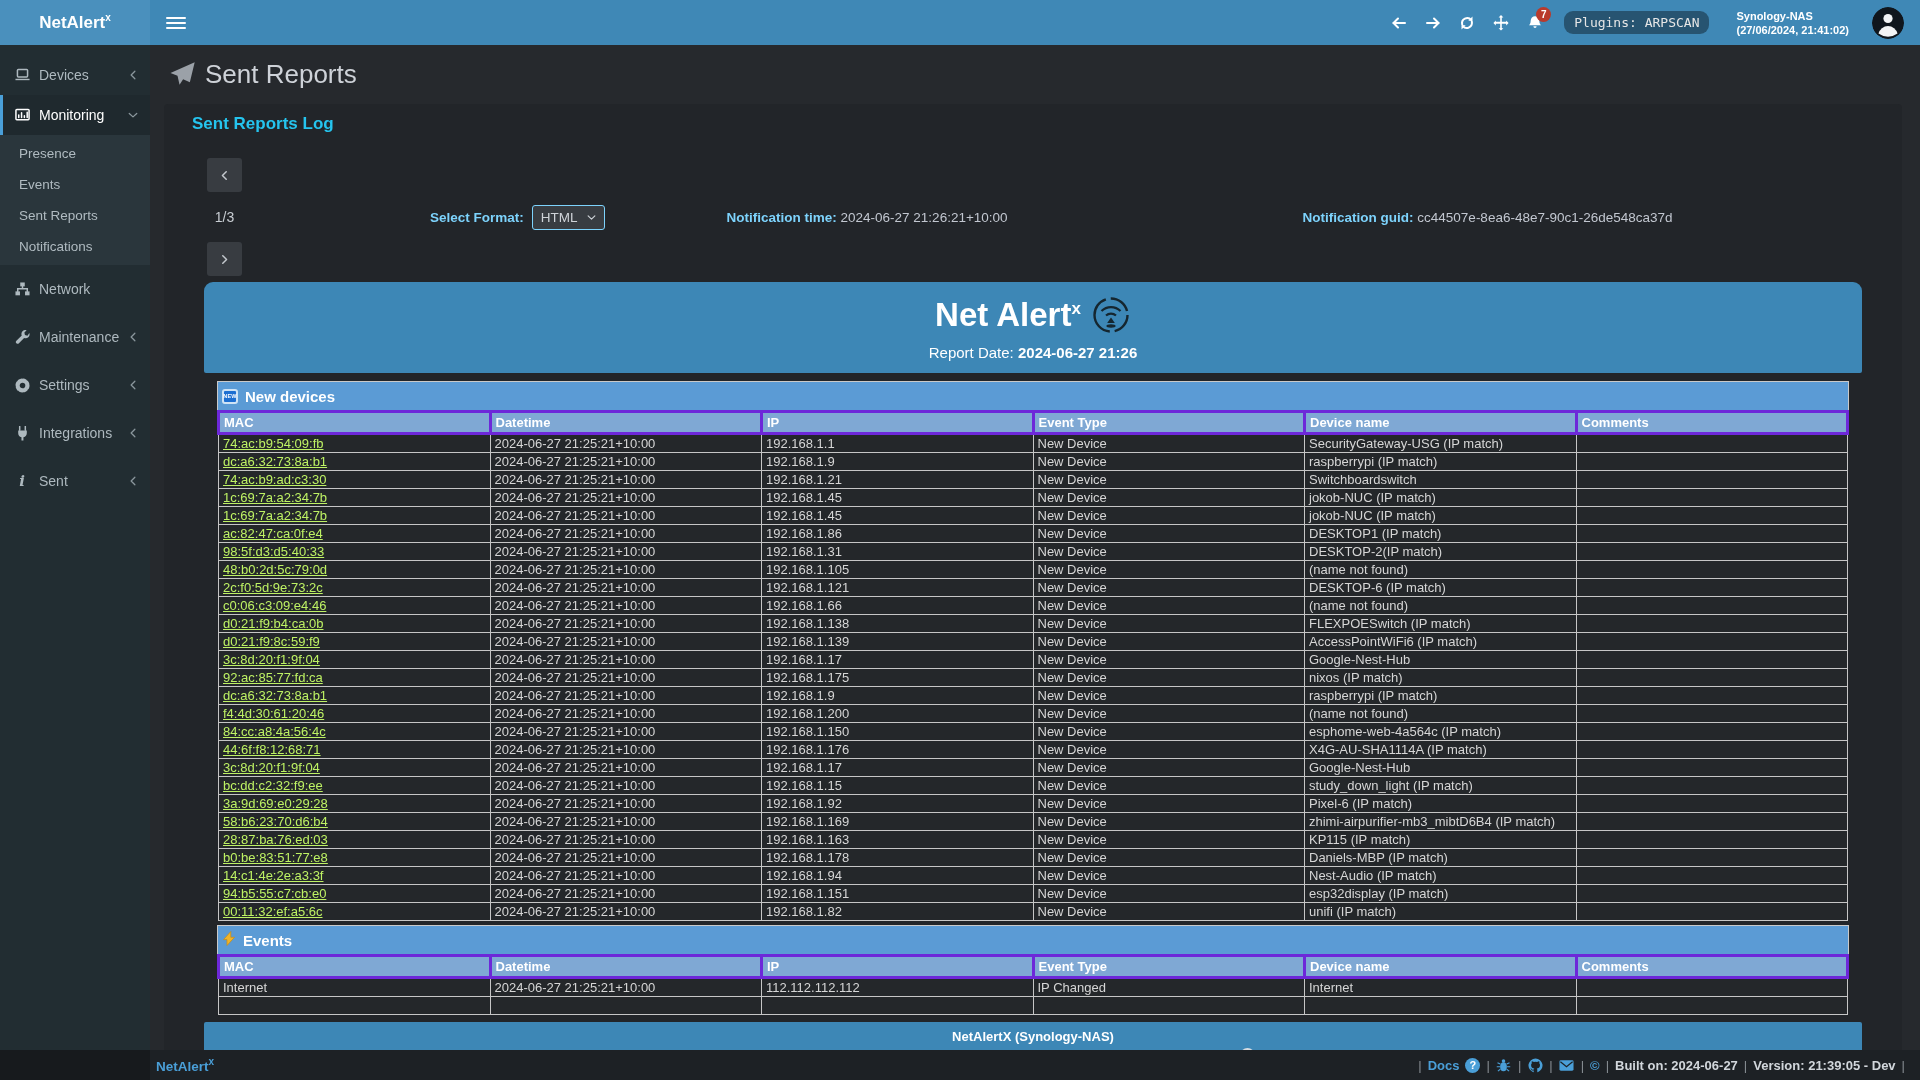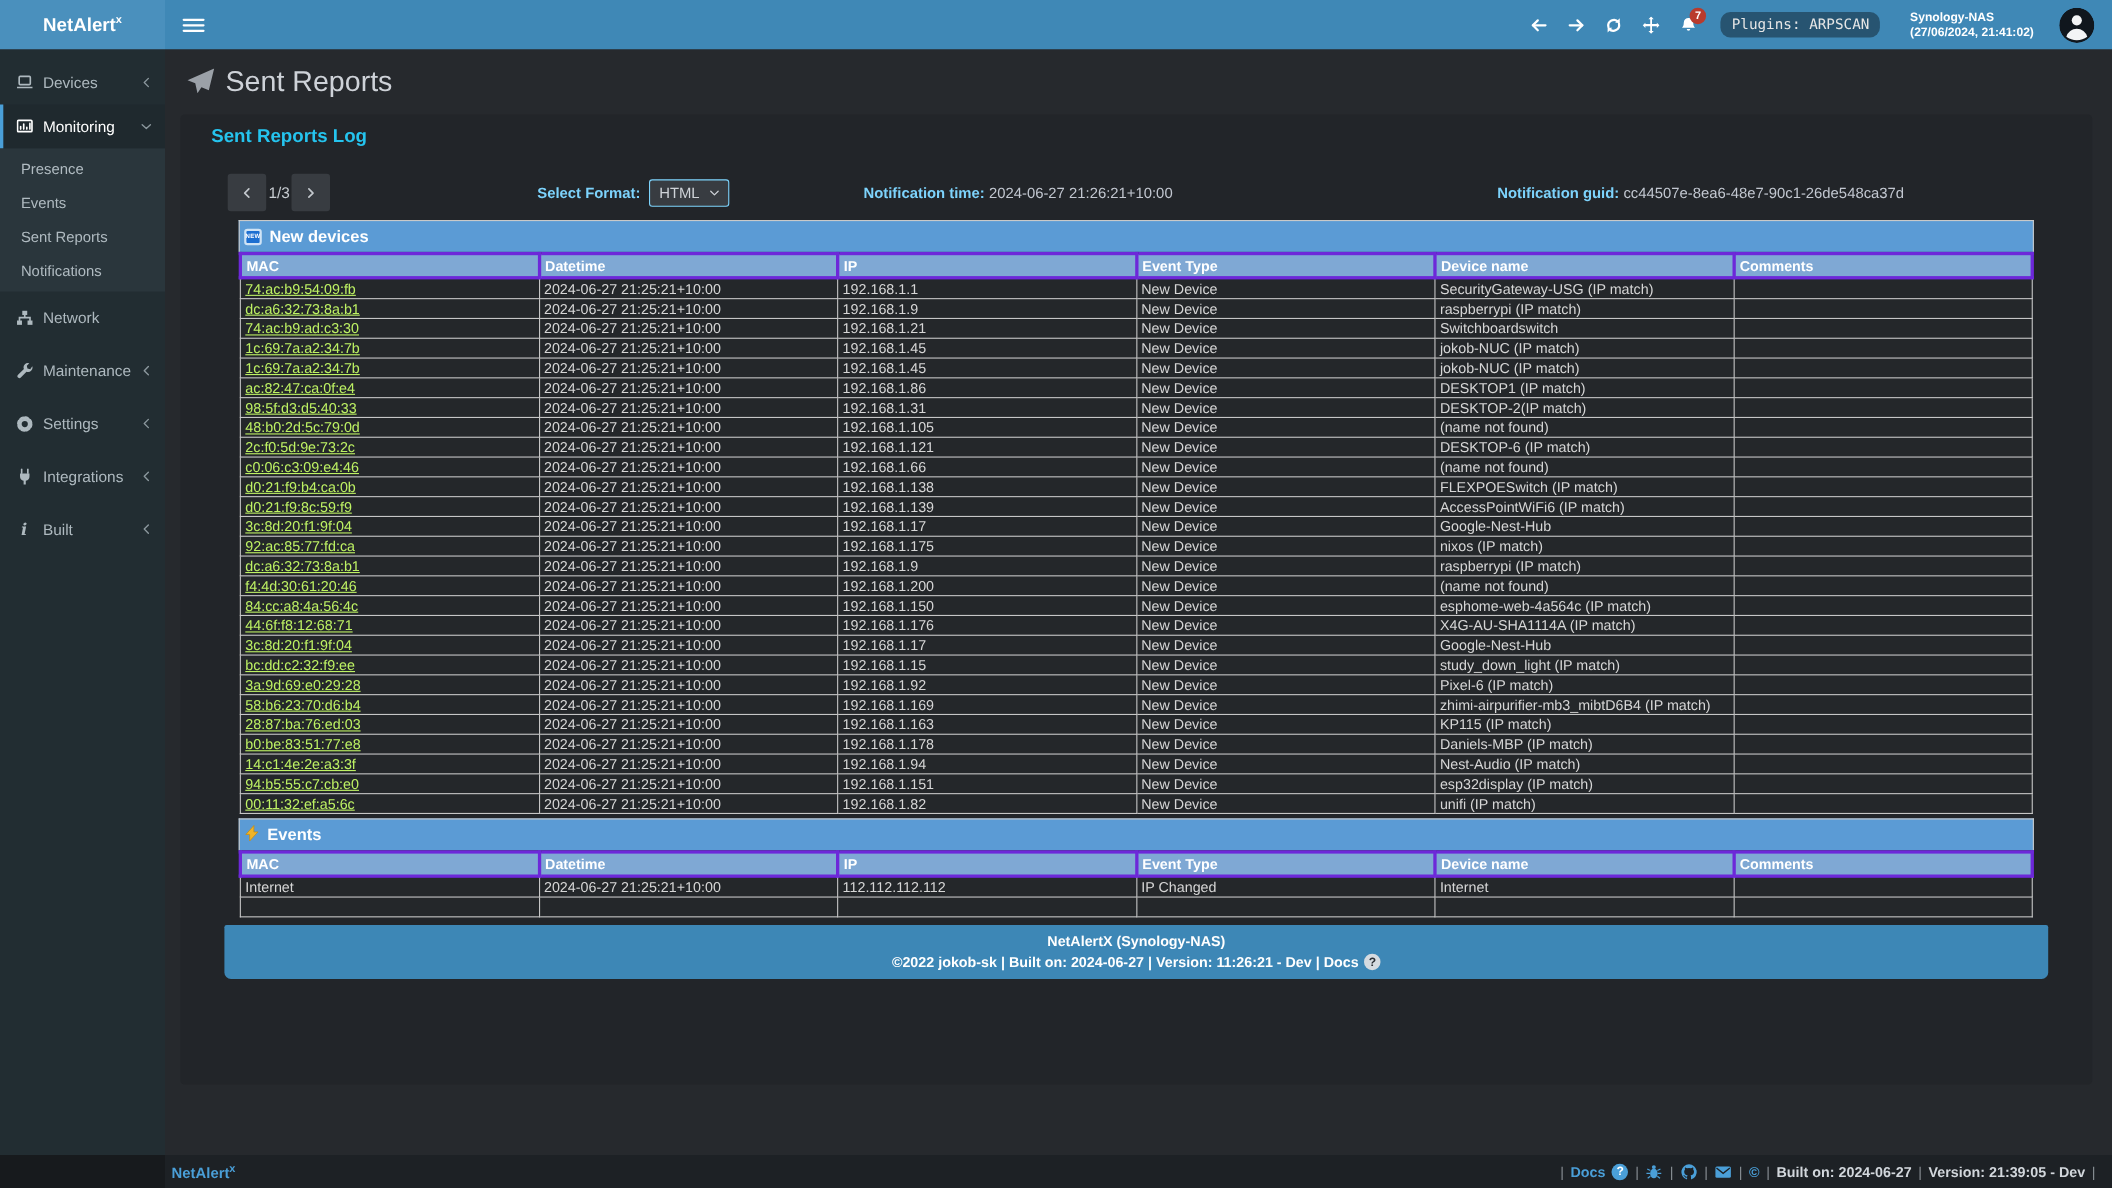--- a/index.html
+++ b/index.html
@@ -40,21 +40,21 @@
 
   
   .main { background:#26292d; overflow:hidden; }
   .page-head { display:flex; align-items:center; gap:10px; padding:14px 0 12px 20px; }
   .page-head svg { width:25px; height:25px; }
   .page-title { font-size:26px; font-weight:500; color:#ced2d8; }
   .card { background:#222529; border-radius:4px; margin:2px 18px 0 14px; min-height:882px; padding:10px 0 6px 0; }
   .section-link { color:#25c4ee; font-size:17px; font-weight:700; padding-left:28px; cursor:pointer; }
 
   .toolbar { display:flex; align-items:center; margin-top:24px; padding:0 40px; font-size:13.5px; }
-  .pager { display:flex; align-items:center; gap:2px; margin-left:3px; }
+  .pager { display:flex; align-items:center; gap:17px; margin-left:3px;flex-direction:column; }
   .pg-btn { width:35px; height:34px; background:#383c41; border:none; border-radius:3px; display:flex; align-items:center; justify-content:center; cursor:pointer; }
   .pg-btn svg { width:11px; height:13px; stroke:#c3c8cd; fill:none; stroke-width:2.2; stroke-linecap:round; stroke-linejoin:round; }
   .pg-num { color:#c8cdd2; font-size:14px; }
   .fmt-group { display:flex; align-items:center; gap:8px; margin-left:188px; }
   .fmt-select { background:#383c41; border:1px solid #7dd3fc; border-radius:3px; color:#cfd3d8; font-size:13.5px; padding:4px 8px; display:flex; align-items:center; gap:9px; cursor:pointer; }
   .fmt-select svg { width:9px; height:9px; stroke:#cfd3d8; fill:none; stroke-width:2; stroke-linecap:round; stroke-linejoin:round; }
   .bold-label { font-weight:700; color:#7dd3fc; }
   .meta-group { margin-left:122px; white-space:nowrap; }
   .meta-group.guid { margin-left:295px; }
 
@@ -236,21 +236,21 @@
         </span>
       <span>Integrations</span>
       <span class="chev">
           <svg viewBox="0 0 16 16">
             <path d="M11 2 5 8l6 6"></path>
           </svg>
         </span>
     </div>
     <div class="side-item" style="margin-top:8px">
       <span class="icon i-serif">i</span>
-      <span>Built</span>
+      <span>Sent</span>
       <span class="chev">
           <svg viewBox="0 0 16 16">
             <path d="M11 2 5 8l6 6"></path>
           </svg>
         </span>
     </div>
   </div>
 
   <div class="main">
     <div class="page-head">
@@ -290,20 +290,35 @@
           <span class="bold-label">Notification time:</span>
           <span>2024-06-27 21:26:21+10:00</span>
         </div>
         <div class="meta-group guid">
           <span class="bold-label">Notification guid:</span>
           <span>cc44507e-8ea6-48e7-90c1-26de548ca37d</span>
         </div>
       </div>
 
       <div class="report">
+        <div class="rep-head">
+          <div class="rep-title">
+            <span><span>Net Alert</span><sup>x</sup></span>
+            <svg width="40" height="40" viewBox="0 0 40 40">
+              <circle cx="20" cy="20" r="16.5" fill="none" stroke="#15262f" stroke-width="2.4" stroke-dasharray="22 5 45 5"></circle>
+              <path d="M10.5 16a13.5 13.5 0 0 1 19 0" fill="none" stroke="#15262f" stroke-width="2.2"></path>
+              <path d="M15 20.5a7.5 7.5 0 0 1 10 0" fill="none" stroke="#15262f" stroke-width="2.2"></path>
+              <path d="M20 22.5l3.8 5.5h-7.6z" fill="#15262f"></path>
+              <ellipse cx="20" cy="31" rx="4.6" ry="1.7" fill="#15262f"></ellipse>
+            </svg>
+          </div>
+          <div class="rep-date">
+            <span>Report Date:</span> <b>2024-06-27 21:26</b>
+          </div>
+        </div>
 
         <div class="rep-table-wrap">
           <div class="tbl-band">
             <span class="new-chip">NEW</span>
             <span>New devices</span>
           </div>
           <table>
             <thead>
                 <tr>
                   <th>MAC</th>

